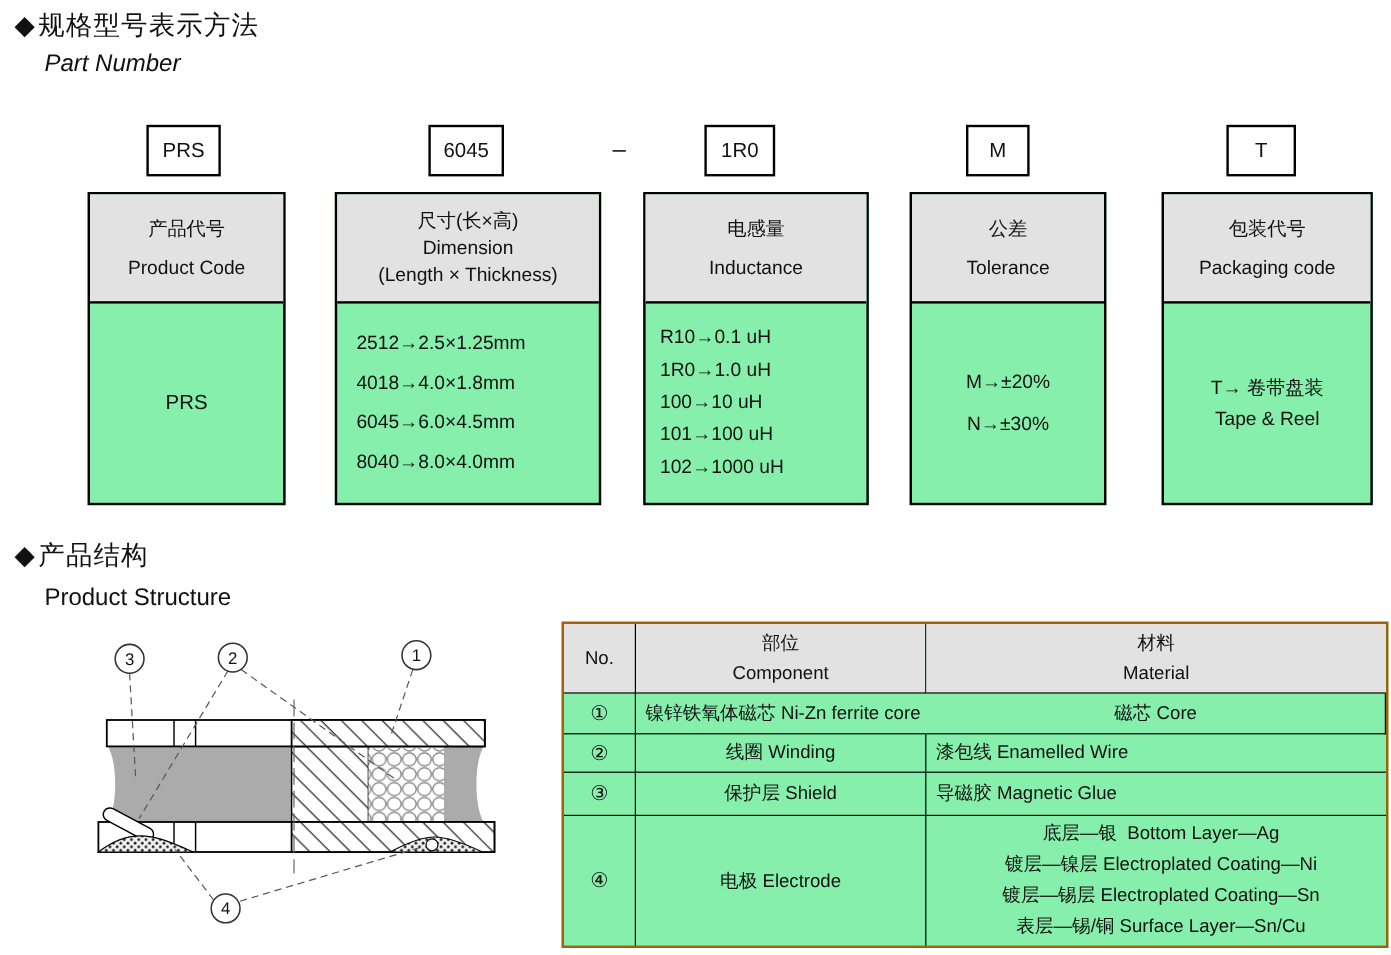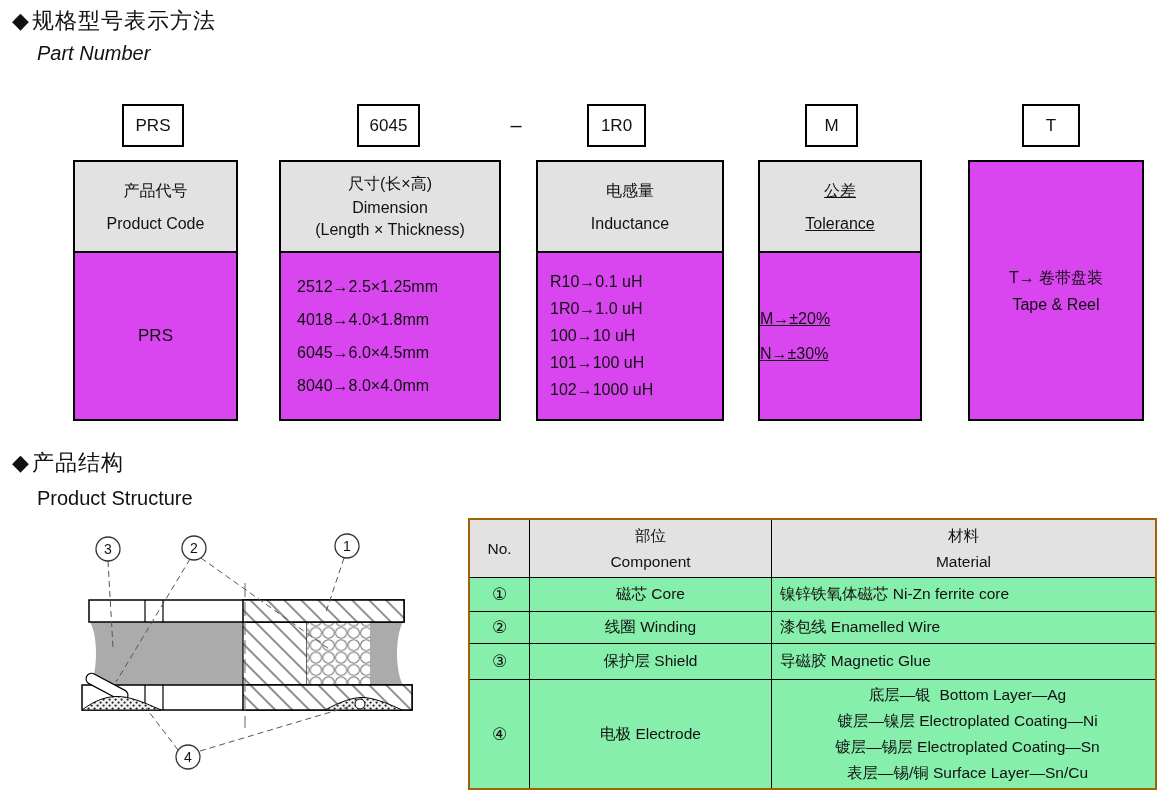--- a/index.html
+++ b/index.html
@@ -15,34 +15,34 @@
   .sec-sub{font-size:20px;}
   
   .code-box{
     position:absolute;height:43px;border:2px solid #000;box-sizing:border-box;
     display:flex;align-items:center;justify-content:center;font-size:17px;background:#fff;
   }
   .pn-dash{position:absolute;font-size:20px;display:flex;align-items:center;justify-content:center;}
   
   .col{
     position:absolute;top:160px;height:261px;border:2px solid #000;box-sizing:border-box;
-    background:#d946ef;display:flex;flex-direction:column;
+    background:#86efac;display:flex;flex-direction:column;
   }
   .col-head{
     height:91px;border-bottom:2px solid #000;box-sizing:border-box;background:#e2e2e2;
     display:flex;flex-direction:column;align-items:center;justify-content:center;
     font-size:16px;
   }
   .col-head.two{gap:13px;}
   .col-head.three{gap:4px;font-size:16px;justify-content:center;}
   .col-body{flex:1;display:flex;flex-direction:column;}
   .body-center{align-items:center;justify-content:center;font-size:17px;}
   .body-left4{justify-content:center;padding-left:16px;gap:15px;font-size:16px;}
   .body-left5{justify-content:center;padding-left:12px;gap:9px;font-size:16px;}
-  .body-mid2{align-items:flex-start;justify-content:center;gap:17px;font-size:16px;}
+  .body-mid2{align-items:center;justify-content:center;gap:17px;font-size:16px;}
   .body-mid2b{align-items:center;justify-content:center;gap:7px;font-size:16px;text-align:right;}
   
   .t2{
     position:absolute;left:468px;top:518px;width:689px;border:2px solid #a16207;
     box-sizing:border-box;display:grid;grid-template-columns:60px 242px 1fr;
     grid-template-rows:58px 34px 32px 36px 108px;background:#86efac;font-size:15.5px;
   }
   .t2c{
     border-right:1.5px solid #000;border-bottom:1.5px solid #000;box-sizing:border-box;
     display:flex;align-items:center;justify-content:center;flex-direction:column;
@@ -106,32 +106,36 @@
     </div>
     <div class="col-body body-left5">
       <div class="pre">R10→0.1 uH</div>
       <div class="pre">1R0→1.0 uH</div>
       <div class="pre">100→10 uH</div>
       <div class="pre">101→100 uH</div>
       <div class="pre">102→1000 uH</div>
     </div>
   </div>
 
-  <div class="col" style="left:758px;width:164px;text-decoration:underline;">
+  <div class="col" style="left:758px;width:164px;">
     <div class="col-head two">
       <div class="pre">公差</div>
       <div class="pre">Tolerance</div>
     </div>
     <div class="col-body body-mid2">
       <div class="pre">M→±20%</div>
       <div class="pre">N→±30%</div>
     </div>
   </div>
 
   <div class="col" style="left:968px;width:176px;">
+    <div class="col-head two">
+      <div class="pre">包装代号</div>
+      <div class="pre">Packaging code</div>
+    </div>
     <div class="col-body body-mid2b">
       <div class="pre">T→ 卷带盘装</div>
       <div class="pre">Tape &amp; Reel</div>
     </div>
   </div>
 
   <div class="abs sec-title" style="left:12px;top:448px;">
     <span>◆</span>
       <span>产品结构</span>
   </div>
@@ -211,22 +215,22 @@
     <div class="t2c head">
       <div>部位</div>
       <div>Component</div>
     </div>
     <div class="t2c head lastcol">
       <div>材料</div>
       <div>Material</div>
     </div>
 
     <div class="t2c circ-num">①</div>
+    <div class="t2c lastcol mat pre">镍锌铁氧体磁芯 Ni-Zn ferrite core</div>
     <div class="t2c">磁芯 Core</div>
-    <div class="t2c lastcol mat pre">镍锌铁氧体磁芯 Ni-Zn ferrite core</div>
 
     <div class="t2c circ-num">②</div>
     <div class="t2c">线圈 Winding</div>
     <div class="t2c lastcol mat pre">漆包线 Enamelled Wire</div>
 
     <div class="t2c circ-num">③</div>
     <div class="t2c">保护层 Shield</div>
     <div class="t2c lastcol mat pre">导磁胶 Magnetic Glue</div>
 
     <div class="t2c lastrow circ-num">④</div>

